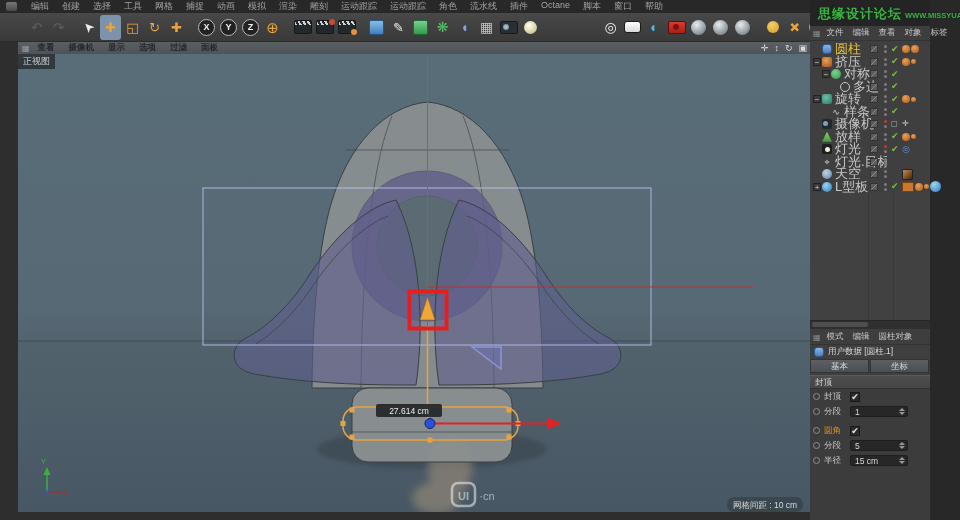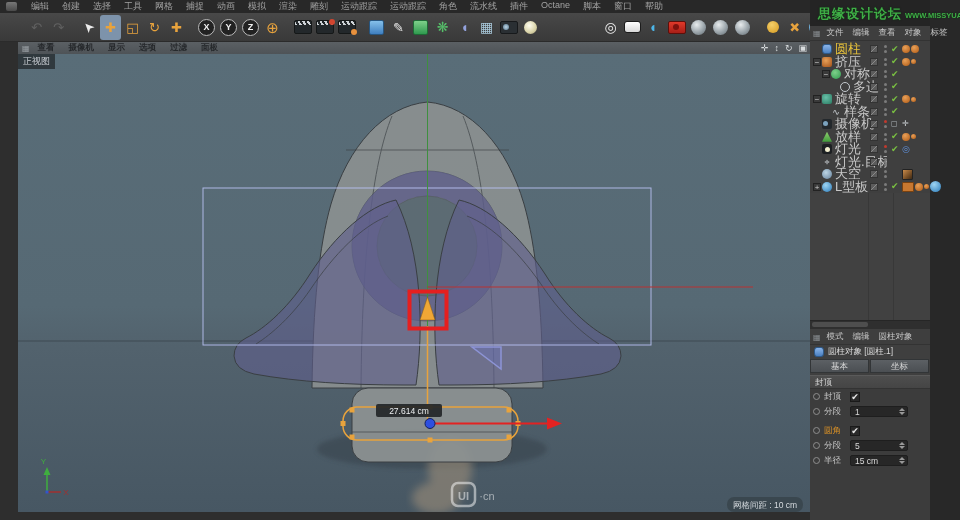--- a/index.html
+++ b/index.html
@@ -614,21 +614,21 @@
     <div id="am-menubar" class="panel-menu">
       <span class="grid-ic">▦</span>
       <nav style="display:flex;">
           <span class="menu-item">模式</span>
           <span class="menu-item">编辑</span>
           <span class="menu-item">圆柱对象</span>
         </nav>
     </div>
     <div id="am-title">
       <i class="oi cyl"></i>
-      <span>圆柱对象 [圆柱.1]</span>
+      <span>用户数据 [圆柱.1]</span>
     </div>
     <div id="am-tabs">
         <div class="am-tab">基本</div>
         <div class="am-tab">坐标</div>
       </div>
     <div id="am-rows">
         <div class="am-section">封顶</div>
         <div class="am-row">
           <span class="keyc"></span>
           <span class="am-label">封顶</span>

